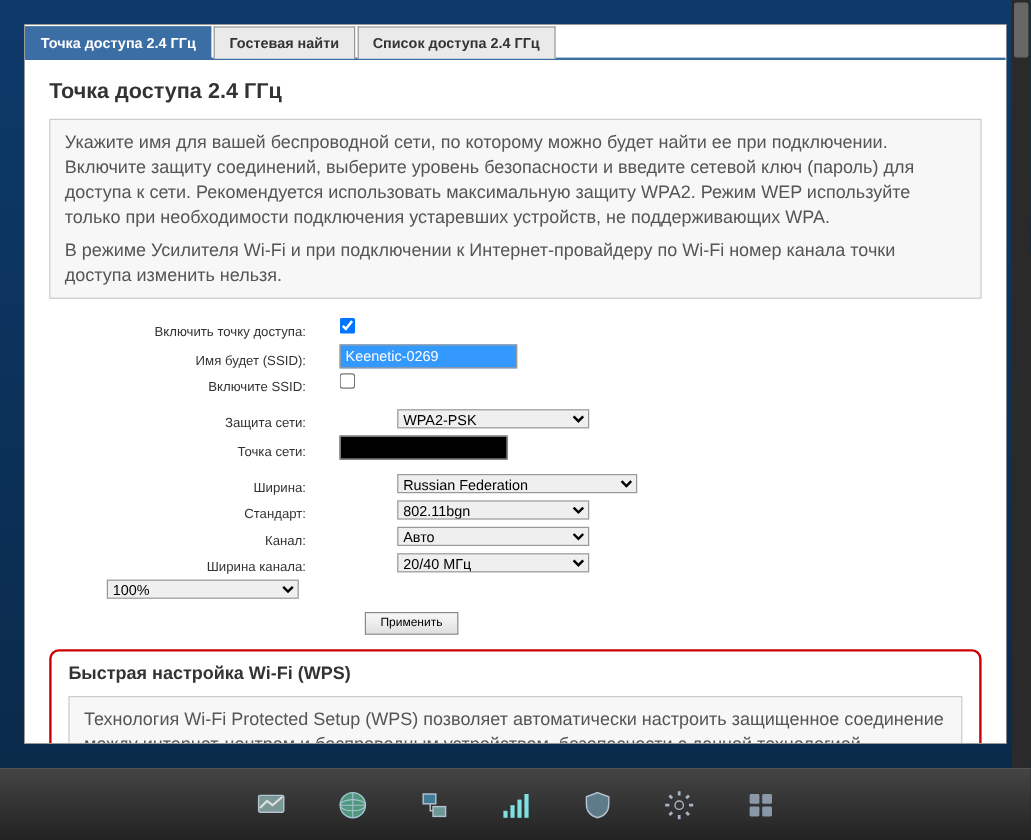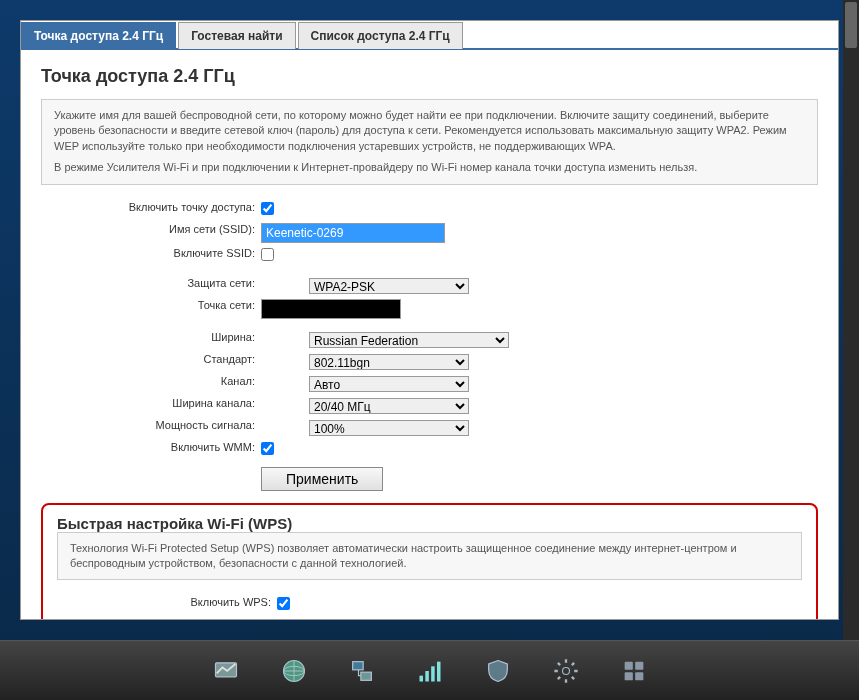--- a/index.html
+++ b/index.html
@@ -53,50 +53,51 @@
 h2 {
   font-size: 18px;
   color: #333;
   margin-bottom: 12px;
   font-weight: bold;
 }
 .desc-box {
   border: 1px solid #ccc;
   background: #f7f7f7;
   padding: 8px 12px;
-  font-size: 11px;
+  font-size: 15px;
   color: #555;
   line-height: 1.4;
   margin-bottom: 16px;
 }
 .desc-box p { margin-bottom: 6px; }
 .desc-box p:last-child { margin-bottom: 0; }
 .form-row {
   display: flex;
-  align-items: flex-start;
+  align-items: flex-end;
   margin-bottom: 4px;
+  gap: 22px;
 }
 .form-label {
   width: 220px;
   text-align: right;
   font-size: 11px;
   color: #333;
   padding-right: 6px;
 }
 .form-control {
   flex: 0 0 auto;
 }
 .form-control input[type="text"], .form-control input[type="password"] {
   border: 1px solid #999;
   padding: 2px 4px;
   font-size: 12px;
   height: 20px;
 }
 .form-control input.ssid {
-  width: 184px;
+  width: 148px;
   background: #3399ff;
   color: #fff;
 }
 .form-control input.ssid::selection { background: #3399ff; color: #fff; }
 .form-control input.key {
   width: 140px;
   background: #000;
   color: #000;
 }
 .form-control select {
@@ -104,35 +105,36 @@
   font-size: 12px;
   height: 16px;
   background: #efefef;
   margin-left: 48px;
 }
 .sel-md { width: 160px; }
 .sel-lg { width: 200px; }
 .btn {
   border: 1px solid #888;
   background: linear-gradient(to bottom, #f8f8f8 0%, #e0e0e0 100%);
-  padding: 3px 24px;
-  font-size: 14px;
+  padding: 3px 12px;
+  font-size: 10px;
   cursor: pointer;
+  margin-left: 43px;
 }
 .btn-row { margin-top: 8px; margin-left: 220px; }
 .wps-section {
   border: 2px solid #c00;
   border-radius: 8px;
   padding: 10px 14px 14px 14px;
   margin-top: 12px;
 }
 .wps-section h3 {
   font-size: 15px;
   color: #333;
-  margin-bottom: 0;
+  margin-bottom: 10px;
   font-weight: bold;
 }
 .bottom-bar {
   position: absolute;
   bottom: 0;
   left: 0;
   right: 0;
   height: 60px;
   background: linear-gradient(to bottom, #444 0%, #222 100%);
   border-top: 1px solid #555;
@@ -189,21 +191,21 @@
         <p>Укажите имя для вашей беспроводной сети, по которому можно будет найти ее при подключении. Включите защиту соединений, выберите уровень безопасности и введите сетевой ключ (пароль) для доступа к сети. Рекомендуется использовать максимальную защиту WPA2. Режим WEP используйте только при необходимости подключения устаревших устройств, не поддерживающих WPA.</p>
         <p>В режиме Усилителя Wi-Fi и при подключении к Интернет-провайдеру по Wi-Fi номер канала точки доступа изменить нельзя.</p>
       </div>
 
       <div class="form-row">
         <div class="form-label">Включить точку доступа:</div>
         <div class="form-control"><input type="checkbox" checked="" style=""></div>
       </div>
 
       <div class="form-row">
-        <div class="form-label">Имя сети (SSID):</div>
+        <div class="form-label">Имя будет (SSID):</div>
         <div class="form-control"><input type="text" class="ssid" value="Keenetic-0269" style=""></div>
       </div>
 
       <div class="form-row">
         <div class="form-label">Включите SSID:</div>
         <div class="form-control"><input type="checkbox" style=""></div>
       </div>
 
       <div style="height:8px"></div>
 
@@ -233,28 +235,23 @@
         <div class="form-label">Канал:</div>
         <div class="form-control"><select class="sel-md"><option>Авто</option></select></div>
       </div>
 
       <div class="form-row">
         <div class="form-label">Ширина канала:</div>
         <div class="form-control"><select class="sel-md"><option>20/40 МГц</option></select></div>
       </div>
 
       <div class="form-row">
-        <div class="form-label">Мощность сигнала:</div>
         <div class="form-control"><select class="sel-md"><option>100%</option></select></div>
       </div>
 
-      <div class="form-row">
-        <div class="form-label">Включить WMM:</div>
-        <div class="form-control"><input type="checkbox" checked="" style=""></div>
-      </div>
 
       <div class="btn-row">
         <button class="btn">Применить</button>
       </div>
 
       <div class="wps-section">
         <h3>Быстрая настройка Wi-Fi (WPS)</h3>
         <div class="desc-box">
           <p>Технология Wi-Fi Protected Setup (WPS) позволяет автоматически настроить защищенное соединение между интернет-центром и беспроводным устройством, безопасности с данной технологией.</p>
         </div>

